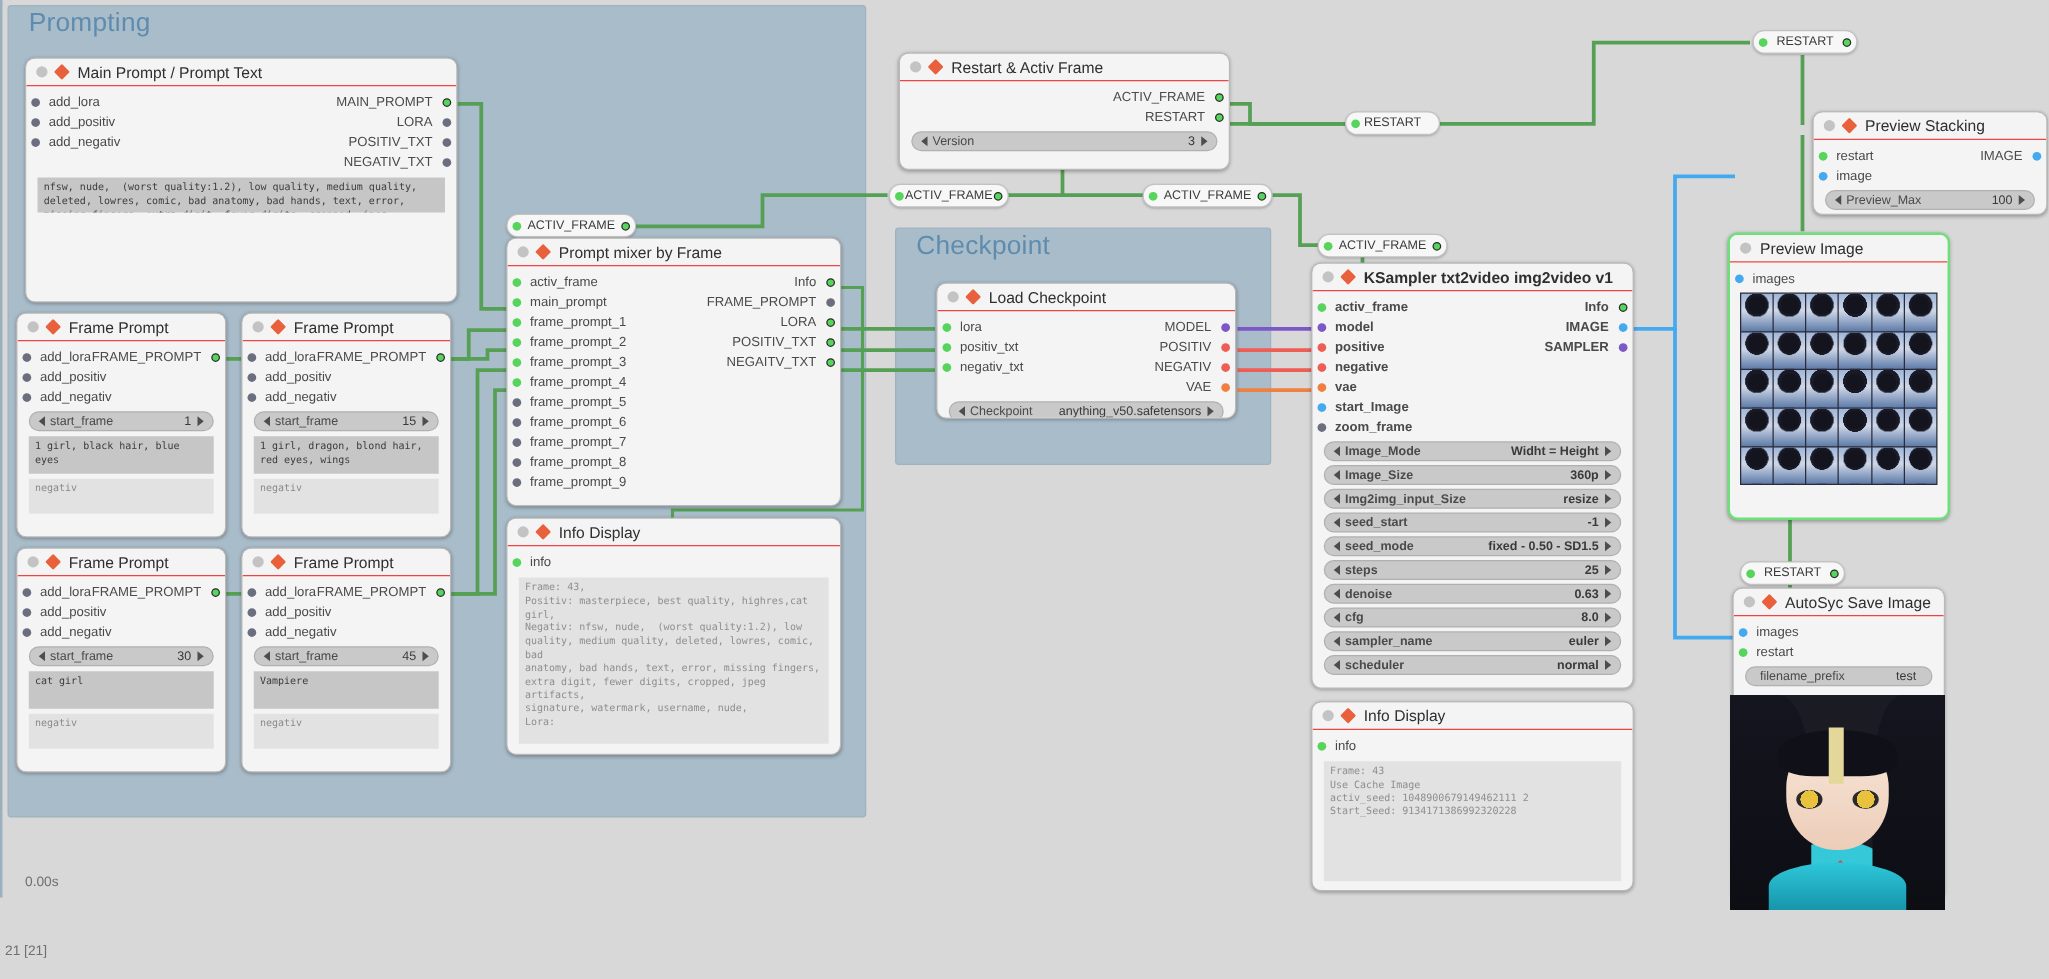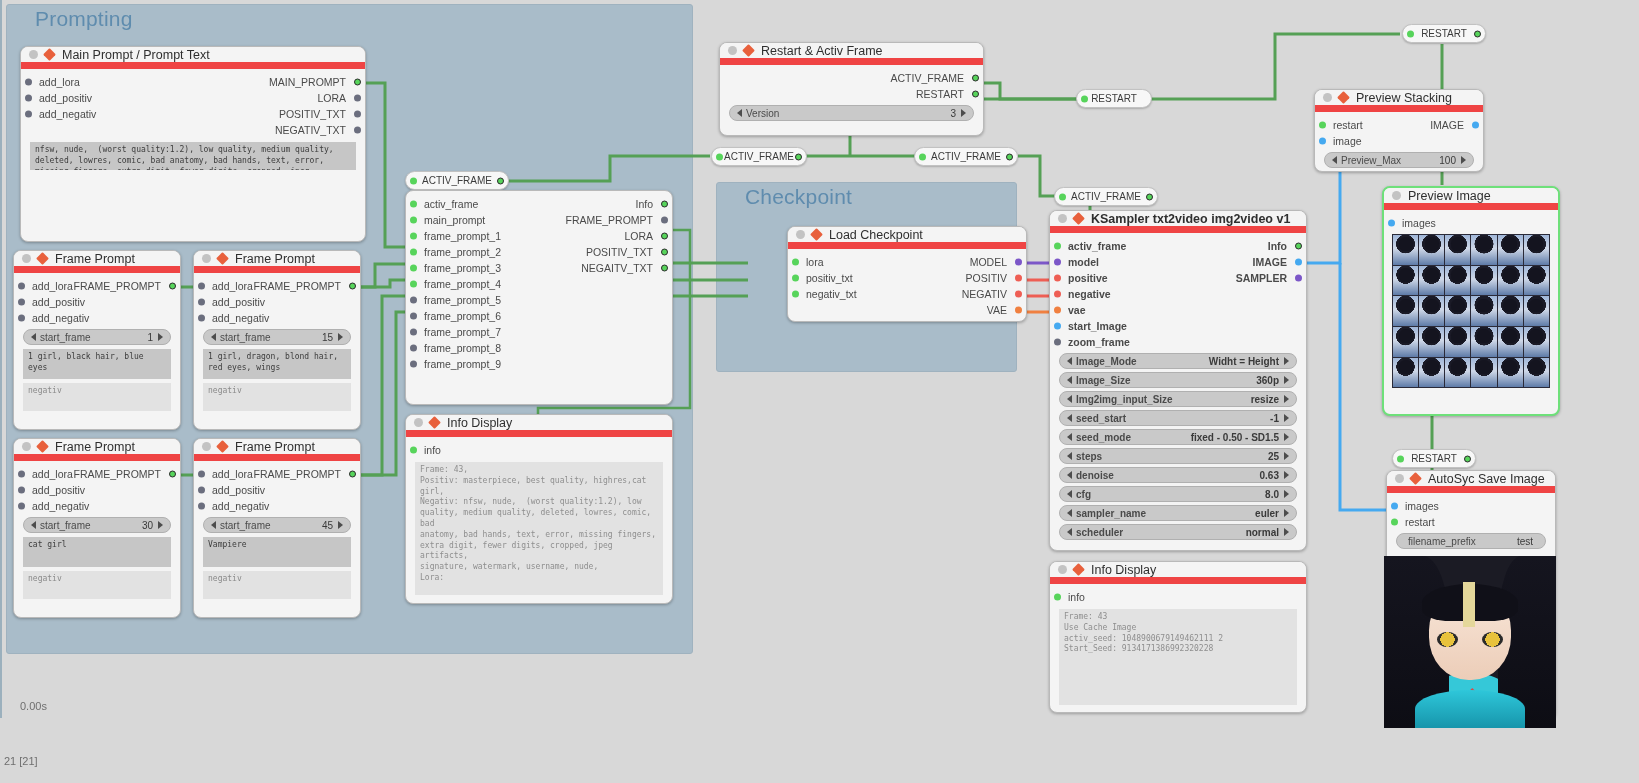--- a/index.html
+++ b/index.html
@@ -17,21 +17,21 @@
 
   
   .group {
     position: absolute;
     background: #a9bcc9;
     border: 1px solid #9fb2bf;
     border-radius: 3px;
   }
   .group-title {
     position: absolute;
-    top: 2px; left: 28px;
+    top: 2px; left: 16px;
     font-size: 21px;
     color: #5f8cae;
     letter-spacing: .2px;
     font-weight: 400;
   }
 
   
   .node {
     position: absolute;
     background: #f4f4f4;
@@ -41,21 +41,21 @@
     font-size: 11px;
     color: #3b3b3b;
     overflow: hidden;
   }
   .node.sel { border: 2px solid #6ee07a; }
   .node-title {
     height: 22px;
     display: flex; align-items: center;
     padding: 0 8px;
     background: #f4f4f4;
-    border-bottom: 7px solid #ef4444;
+    border-bottom: 1px solid #ef4444;
     font-size: 12.5px;
     color: #2f2f2f;
     white-space: nowrap;
   }
   .dot-collapse {
     width: 9px; height: 9px; border-radius: 50%;
     background: #c3c3c3; margin-right: 7px; flex: 0 0 auto;
   }
   .diamond {
     width: 9px; height: 9px; background: #e8603c;
@@ -443,20 +443,25 @@
     </div>
   </div>
 
   <div class="reroute" style="left:405px; top:171px; width:104px;">
     <span class="port left green"></span>
     <span>ACTIV_FRAME</span>
     <span class="port right green-ring"></span>
   </div>
 
   <div class="node" style="left:405px; top:190px; width:268px; height:215px;">
+    <div class="node-title">
+      <span class="dot-collapse"></span>
+      <span class="diamond"></span>
+      <span>Prompt mixer by Frame</span>
+    </div>
     <div class="node-body">
       <div class="slot">
         <span class="port left green"></span>
         <span class="in-name">activ_frame</span>
         <span class="out-name">Info</span>
         <span class="port right green-ring"></span>
       </div>
       <div class="slot">
         <span class="port left green"></span>
         <span class="in-name">main_prompt</span>
@@ -582,21 +587,21 @@
     <span>RESTART</span>
     <span class="port right green-ring"></span>
   </div>
 
   <div class="reroute" style="left:1392px; top:449px; width:84px;">
     <span class="port left green"></span>
     <span>RESTART</span>
     <span class="port right green-ring"></span>
   </div>
 
-  <div class="node" style="left:749px; top:226px; width:240px; height:96px;margin-left:38px;">
+  <div class="node" style="left:749px; top:226px; width:240px; height:109px;">
     <div class="node-title">
       <span class="dot-collapse"></span>
       <span class="diamond"></span>
       <span>Load Checkpoint</span>
     </div>
     <div class="node-body">
       <div class="slot">
         <span class="port left green"></span>
         <span class="in-name">lora</span>
         <span class="out-name">MODEL</span>
@@ -743,21 +748,21 @@
         <span class="port left green"></span>
         <span class="in-name">info</span>
       </div>
       <div class="textarea light" style="height:96px; color:#8e8e8e;">Frame: 43
 Use Cache Image
 activ_seed: 1048900679149462111 2
 Start_Seed: 9134171386992320228</div>
     </div>
   </div>
 
-  <div class="node" style="left:1314px; top:89px; width:170px; height:83px;">
+  <div class="node" style="left:1450px; top:89px; width:188px; height:83px;">
     <div class="node-title">
       <span class="dot-collapse"></span>
       <span class="diamond"></span>
       <span>Preview Stacking</span>
     </div>
     <div class="node-body">
       <div class="slot">
         <span class="port left green"></span>
         <span class="in-name">restart</span>
         <span class="out-name">IMAGE</span>

